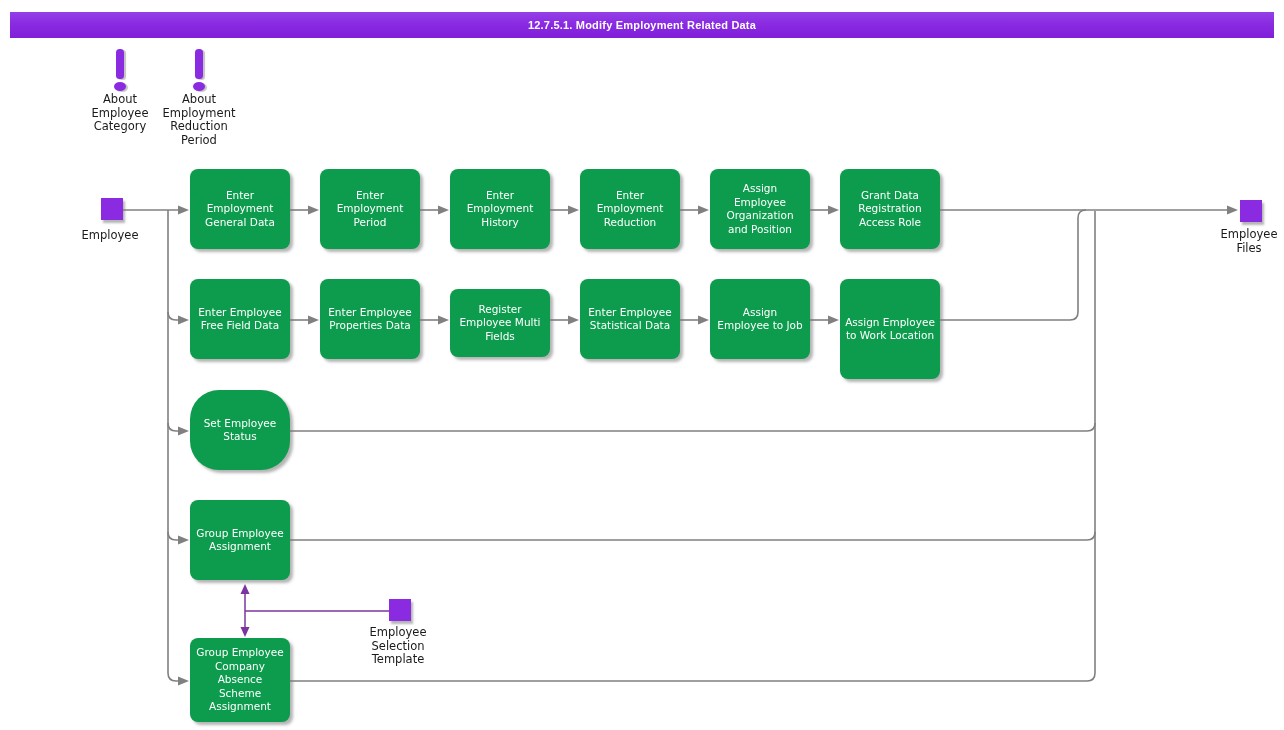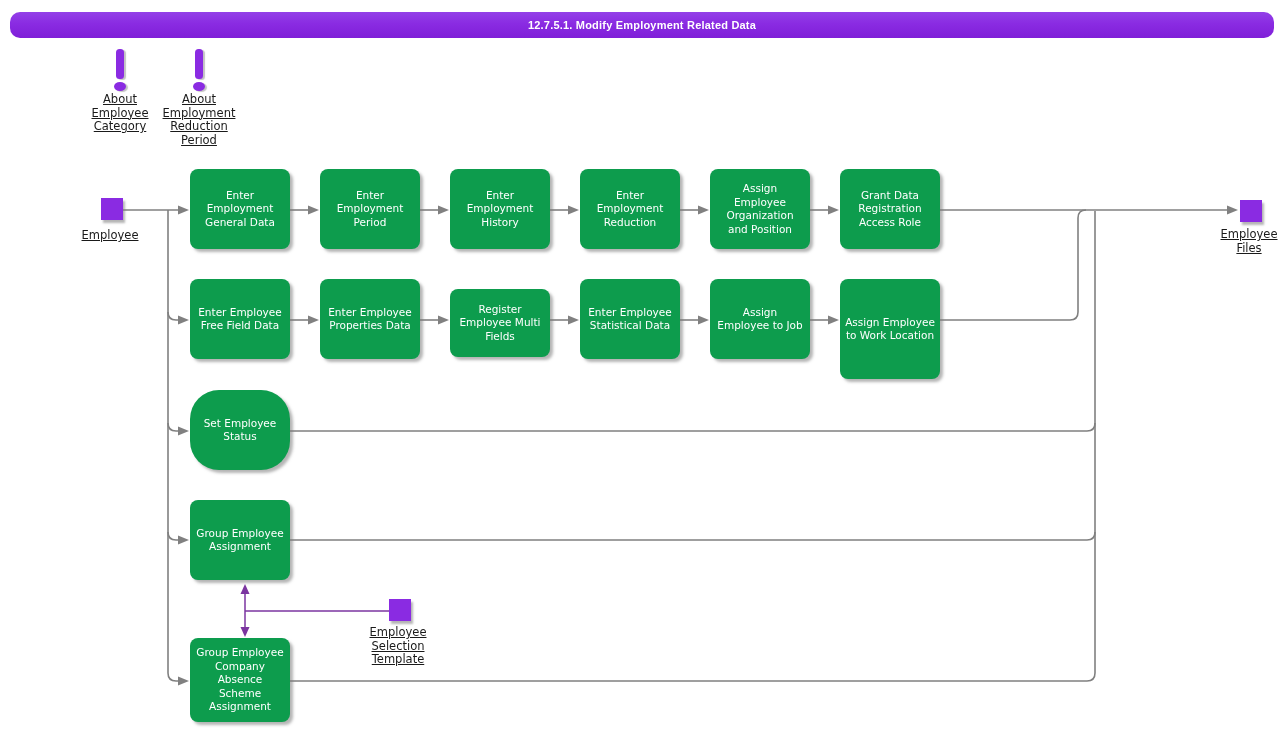--- a/index.html
+++ b/index.html
@@ -6,21 +6,21 @@
   #canvas{
     position:relative;
     width:1284px;height:730px;
     background:#ffffff;
     font-family:"DejaVu Sans", sans-serif;
     overflow:hidden;
   }
   .titlebar{
     position:absolute;left:10px;top:12px;width:1264px;height:26px;
     background:linear-gradient(180deg,#9340e8 0%,#8a2be2 45%,#7f1fd8 100%);
-    display:flex;align-items:center;justify-content:center;border-radius:10px;
+    display:flex;align-items:center;justify-content:center;
   }
   .titlebar span{
     color:#ffffff;font-family:"Liberation Sans", sans-serif;
     font-size:11px;font-weight:bold;letter-spacing:.2px;
   }
   .svg-layer{position:absolute;left:0;top:0;}
   .task{
     position:absolute;
     background:#0d9c4d;
     border-radius:8px;
@@ -35,21 +35,20 @@
   .sq{
     position:absolute;width:22px;height:22px;
     background:#8a2be2;
     box-shadow:2px 3px 2px rgba(120,120,120,.55);
   }
   .lbl{
     position:absolute;width:100px;
     text-align:center;color:#1a1a1a;
     font-size:11.5px;line-height:13.5px;
     white-space:pre-line;
-    text-decoration:underline;
   }
   .note-bar{
     position:absolute;width:8px;height:30px;border-radius:3.5px;
     background:#8a2be2;
     box-shadow:2px 1px 1px rgba(120,120,120,.45);
   }
   .note-dot{
     position:absolute;width:12px;height:9px;border-radius:50%;
     background:#8a2be2;
     box-shadow:2px 1px 1px rgba(120,120,120,.45);

